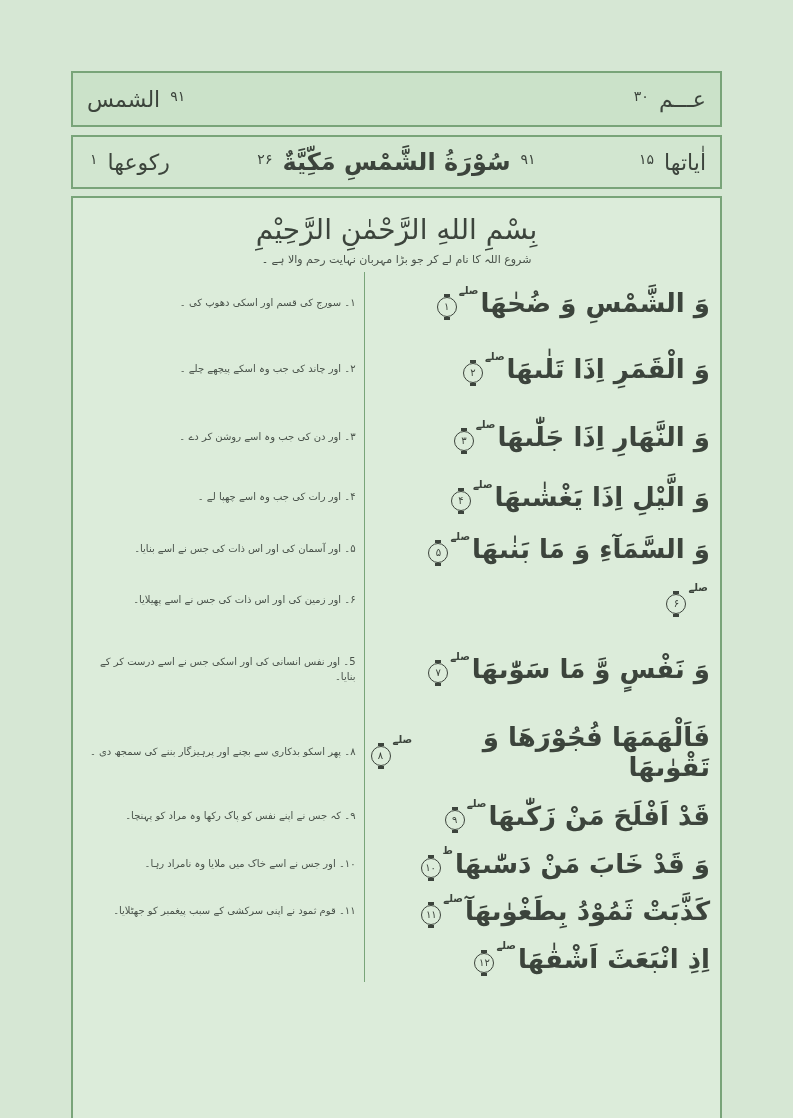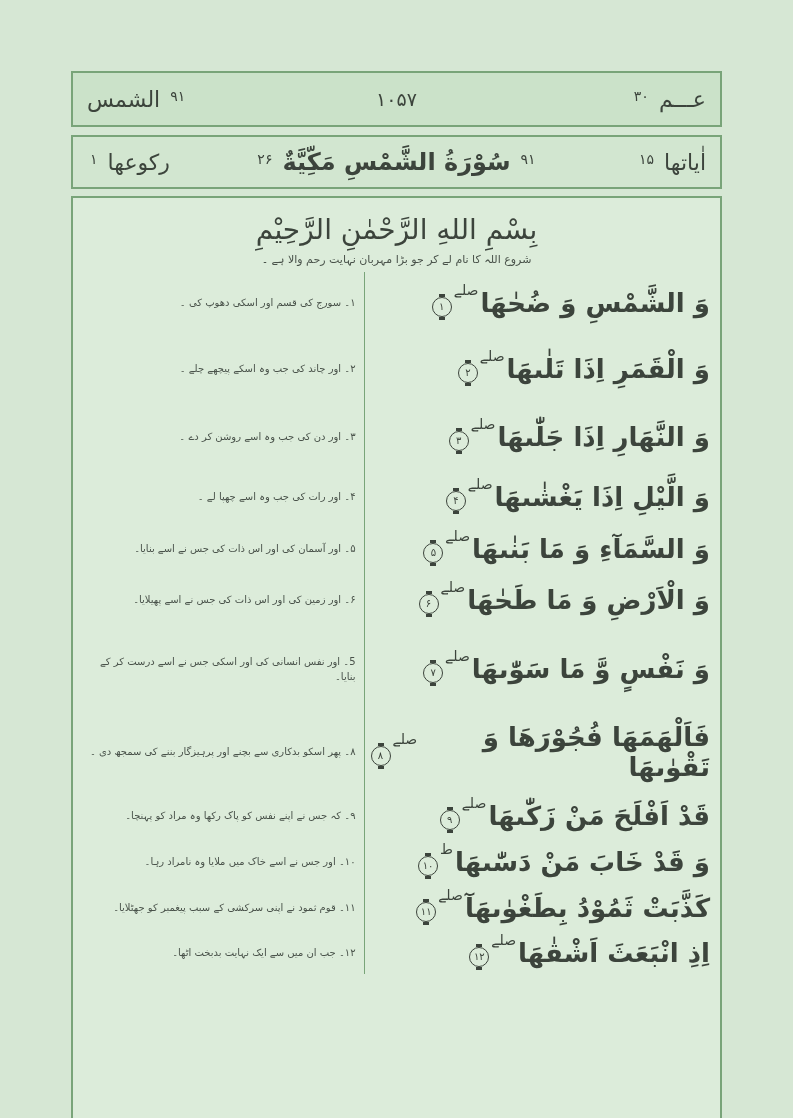--- a/index.html
+++ b/index.html
@@ -82,25 +82,25 @@
     justify-content:flex-start;
   }
   .urdu-cell{
     width:44.9%;
     padding:2px 8px;
     font-size:10px;
     line-height:1.55;
     color:var(--ink-soft);
   }
   .pause-mark{
-    font-size:14px;
-    font-weight:normal;
+    font-size:10px;
+    font-weight:bold;
     position:relative;
     top:-13px;
-    margin:10px 2px;
+    margin:16px 2px;
   }
   .ayah-circle{
     display:inline-block;
     min-width:20px;
     height:20px;
     line-height:18px;
     border:1.5px solid var(--ink);
     border-radius:50%;
     font-size:10px;
     font-weight:normal;
@@ -139,21 +139,20 @@
 </head>
 <body>
 
 <div class="page">
 
   <div class="band header-band" dir="rtl">
     <div class="cell cell-right">
       <span>عـــم</span>
       <span class="small-num">۳۰</span>
     </div>
-    <div class="cell cell-center" style="font-size:19px;">۱۰۵۷</div>
     <div class="cell cell-left">
       <span class="small-num">۹۱</span>
       <span>الشمس</span>
     </div>
   </div>
 
   <div class="band title-band" dir="rtl">
     <div class="cell cell-right">
       <span>اٰیاتها</span>
       <span class="small-num">۱۵</span>
@@ -213,21 +212,20 @@
     <div class="arabic-cell">
       <span>وَ السَّمَآءِ وَ مَا بَنٰىهَا</span>
       <span class="pause-mark">صلے</span>
       <span class="ayah-circle">۵</span>
     </div>
     <div class="urdu-cell">۵۔ اور آسمان کی اور اس ذات کی جس نے اسے بنایا۔</div>
   </div>
 
   <div class="vrow" dir="rtl">
     <div class="arabic-cell">
-      <span>وَ الْاَرْضِ وَ مَا طَحٰهَا</span>
       <span class="pause-mark">صلے</span>
       <span class="ayah-circle">۶</span>
     </div>
     <div class="urdu-cell">۶۔ اور زمین کی اور اس ذات کی جس نے اسے پھیلایا۔</div>
   </div>
 
   <div class="vrow" dir="rtl">
     <div class="arabic-cell">
       <span>وَ نَفْسٍ وَّ مَا سَوّٰىهَا</span>
       <span class="pause-mark">صلے</span>
@@ -271,21 +269,20 @@
     </div>
     <div class="urdu-cell">۱۱۔ قوم ثمود نے اپنی سرکشی کے سبب پیغمبر کو جھٹلایا۔</div>
   </div>
 
   <div class="vrow" dir="rtl">
     <div class="arabic-cell">
       <span>اِذِ انْبَعَثَ اَشْقٰهَا</span>
       <span class="pause-mark">صلے</span>
       <span class="ayah-circle">۱۲</span>
     </div>
-    <div class="urdu-cell">۱۲۔ جب ان میں سے ایک نہایت بدبخت اٹھا۔</div>
   </div>
 </div>
   </div>
 
   <div class="band manzil-band" dir="rtl">
     <div class="cell">
       <span>منزل</span>
       <span class="small-num">۷</span>
     </div>
   </div>

